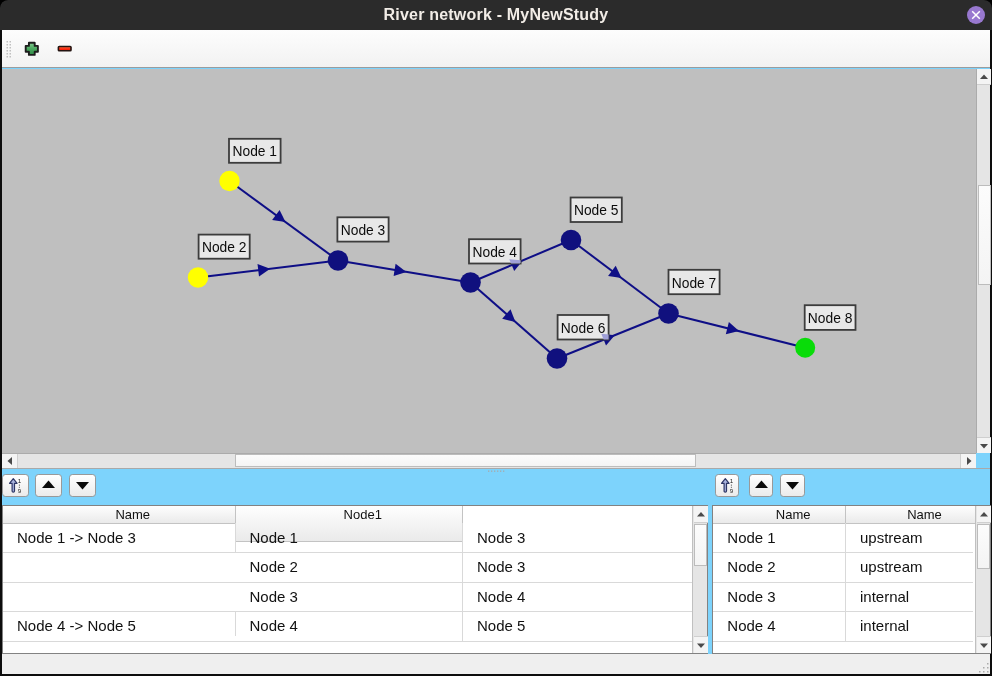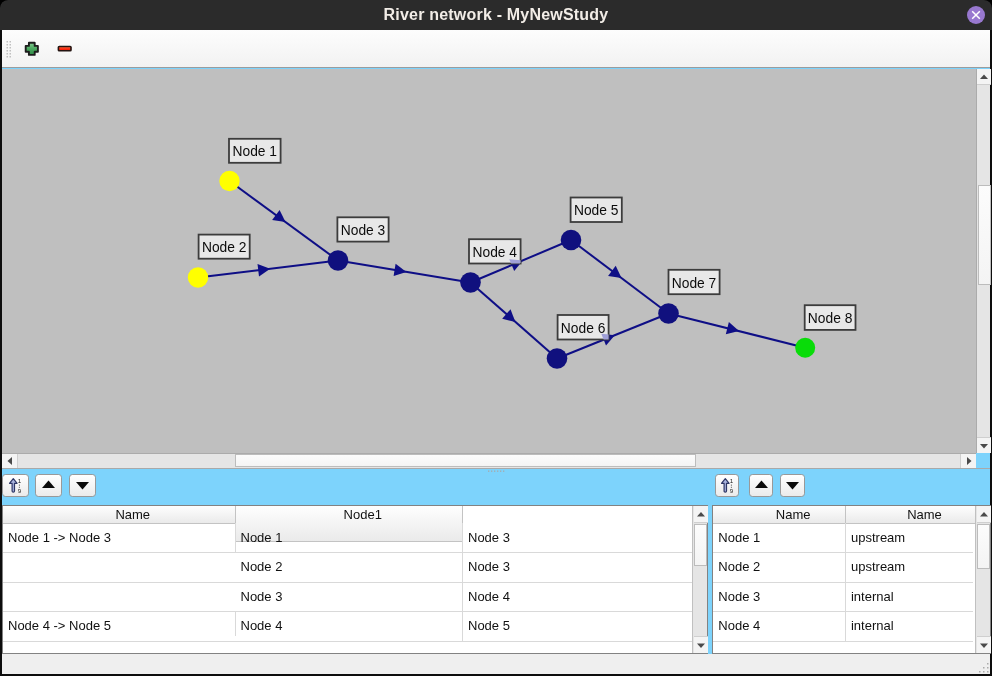--- a/index.html
+++ b/index.html
@@ -16,21 +16,21 @@
   
   #vsb{position:absolute;left:974px;top:39px;width:14px;height:383.5px;background:#e5e5e5;border-left:1px solid #ababab;}
   
   #hsb{position:absolute;left:0;top:422.5px;width:974px;height:15px;background:#e5e5e5;border-top:1px solid #ababab;}
   .sbbtn{position:absolute;background:#f4f4f4;}
   .sbthumb{position:absolute;background:linear-gradient(#fcfcfc,#f4f4f4);border:1px solid #bcbcbc;}
   #panelline{position:absolute;left:0;top:438px;width:988px;height:1px;background:#a9a9a9;}
   .tbtn{position:absolute;width:26.5px;height:23px;border:1px solid #999;border-radius:3.5px;background:linear-gradient(#ffffff,#ebebeb);}
   .table{position:absolute;background:#fff;border:1px solid #828282;}
   .hdr{position:absolute;background:linear-gradient(#fefefe,#eaeaea);border-right:1px solid #c3c3c3;border-bottom:1px solid #c3c3c3;font-size:13px;color:#111;text-align:center;line-height:17px;padding-left:28px;}
-  .cell{position:absolute;font-size:13px;color:#111;line-height:29.5px;padding-left:5px;white-space:nowrap;border-right:1px solid #d9d9d9;}
+  .cell{position:absolute;font-size:15px;color:#111;line-height:29.5px;padding-left:14px;white-space:nowrap;border-right:1px solid #d9d9d9;}
   .rowline{position:absolute;height:1px;background:#d9d9d9;}
   #statusbar{position:absolute;left:0;top:623.5px;width:988px;height:20.5px;background:#efefef;}
   .absdiv{position:absolute;}
 </style>
 </head>
 <body>
 <div id="win">
   <div id="titlebar">
     <div id="title">River network - MyNewStudy</div>
     <div id="closebtn">

